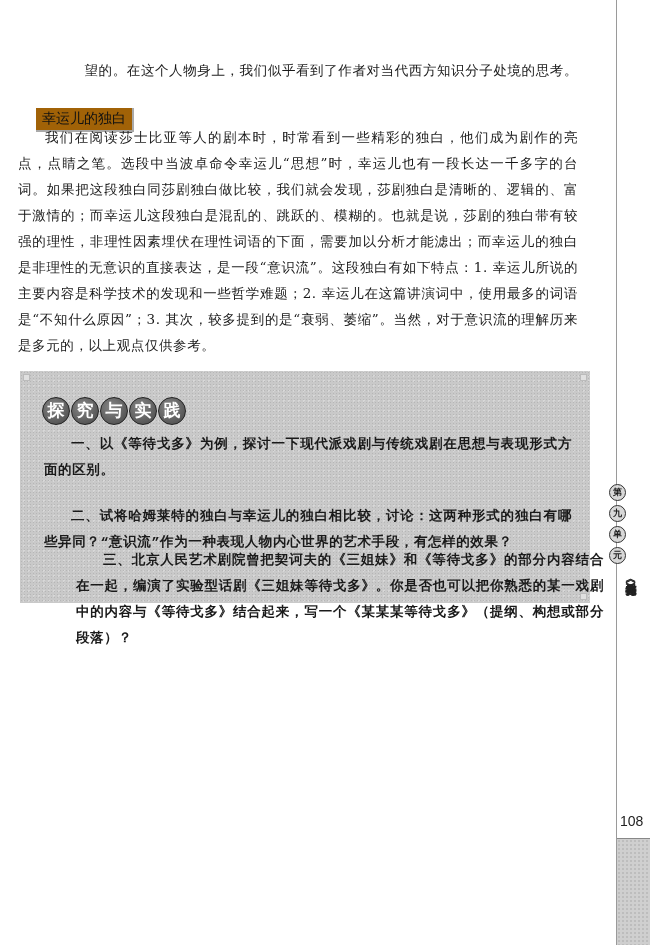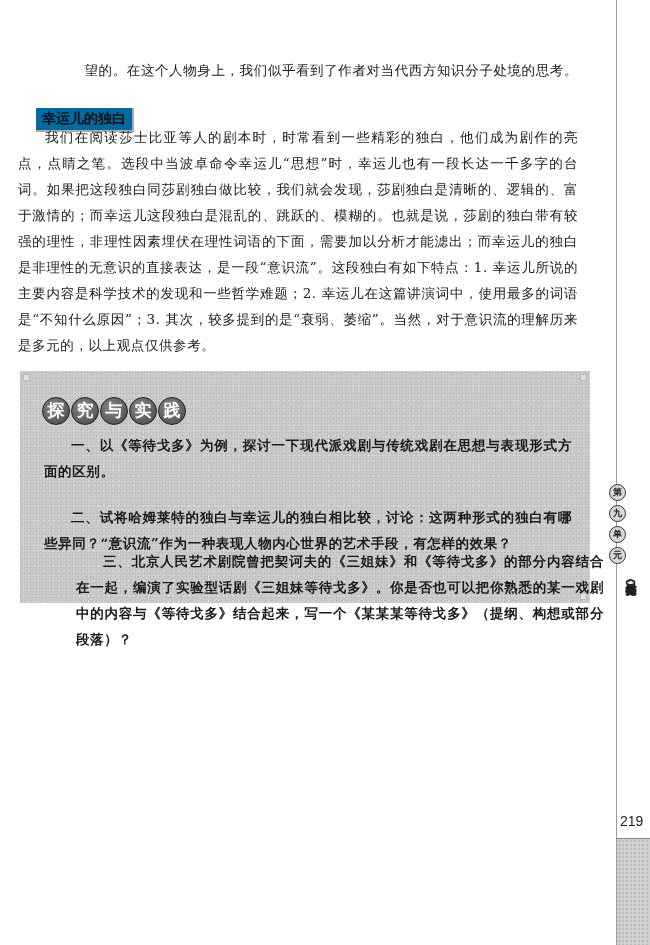--- a/index.html
+++ b/index.html
@@ -36,40 +36,40 @@
   }
   .unit-title {
     position: absolute; left: 624px; top: 575px; width: 14px;
     font-size: 11px; line-height: 15px; writing-mode: vertical-rl;
     font-weight: bold; color: #222;
   }
   .text-block { position: absolute; left: 18px; width: 560px; font-size: 13.5px; line-height: 26px; letter-spacing: 0.6px; text-align: right; }
   .p-top { top: 57px; }
   .section-heading {
     position: absolute; left: 36px; top: 108px;
-    padding: 2px 6px; font-family: "Liberation Sans", sans-serif; font-weight: bold; font-size: 14px;
-    background: #0369a1; border-right: 2px solid #aaa; border-bottom: 2px solid #aaa; color: #111;
+    padding: 2px 6px; font-family: "Liberation Sans", sans-serif; font-weight: normal; font-size: 14px;
+    background: #a16207; border-right: 2px solid #aaa; border-bottom: 2px solid #aaa; color: #111;
   }
   .p-body { top: 124px; text-indent: 2em; text-align: justify; }
   .gray-box {
     position: absolute; left: 20px; top: 371px; width: 570px; height: 232px;
     background: #c9c9c9;
     background-image: radial-gradient(#b6b6b6 1px, transparent 1px), radial-gradient(#d8d8d8 1px, transparent 1px);
     background-size: 3px 3px, 5px 5px;
     background-position: 0 0, 1px 2px;
   }
   .corner { position: absolute; width: 5px; height: 5px; background: #e0e0e0; border: 1px solid #bbb; }
   .box-title { position: absolute; left: 42px; top: 397px; display: flex; gap: 1px; }
   .bubble {
     width: 26px; height: 26px; border-radius: 50%;
     background: radial-gradient(circle at 40% 35%, #888, #444);
     border: 1px solid #222; color: #fff; font-family: "Liberation Sans", sans-serif;
     font-size: 17px; line-height: 26px; text-align: center; font-weight: bold;
   }
-  .box-text { position: absolute; left: 44px; width: 528px; font-size: 13.5px; line-height: 26px; font-weight: bold; letter-spacing: 0.6px; text-align: justify; }
+  .box-text { position: absolute; left: 44px; width: 528px; font-size: 13.5px; line-height: 26px; font-weight: bold; letter-spacing: 0.6px; text-align: justify; font-family: Liberation Mono, monospace; }
   .q1 { top: 432px; text-indent: 2em; }
   .q2 { top: 504px; text-indent: 2em; }
   .q3 { top: 548px; text-indent: 2em; margin-left: 32px; }
 </style>
 </head>
 <body>
 
 <div class="vline"></div>
 
 <div class="text-block p-top">望的。在这个人物身上，我们似乎看到了作者对当代西方知识分子处境的思考。</div>
@@ -98,14 +98,14 @@
 
 <div class="unit-badges">
   <div class="unit-badge">第</div>
   <div class="unit-badge">九</div>
   <div class="unit-badge">单</div>
   <div class="unit-badge">元</div>
 </div>
 
 <div class="unit-title">贝克特与《等待戈多》</div>
 
-<div class="page-num">219</div>
+<div class="page-num">108</div>
 <div class="bottom-tab"></div>
 
 </body></html>

